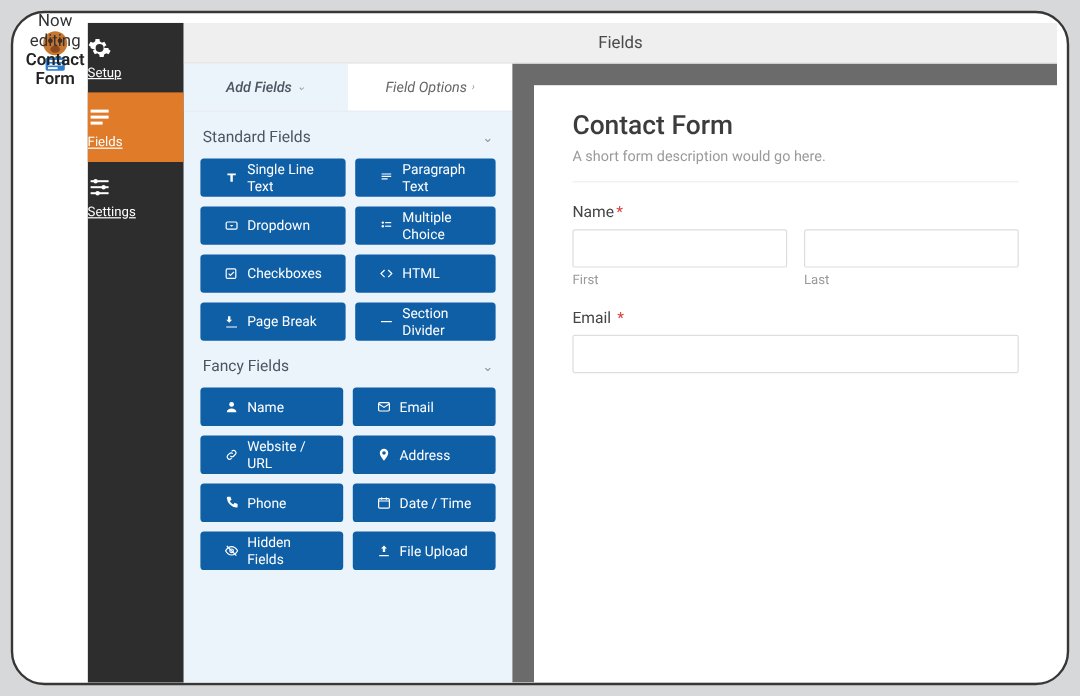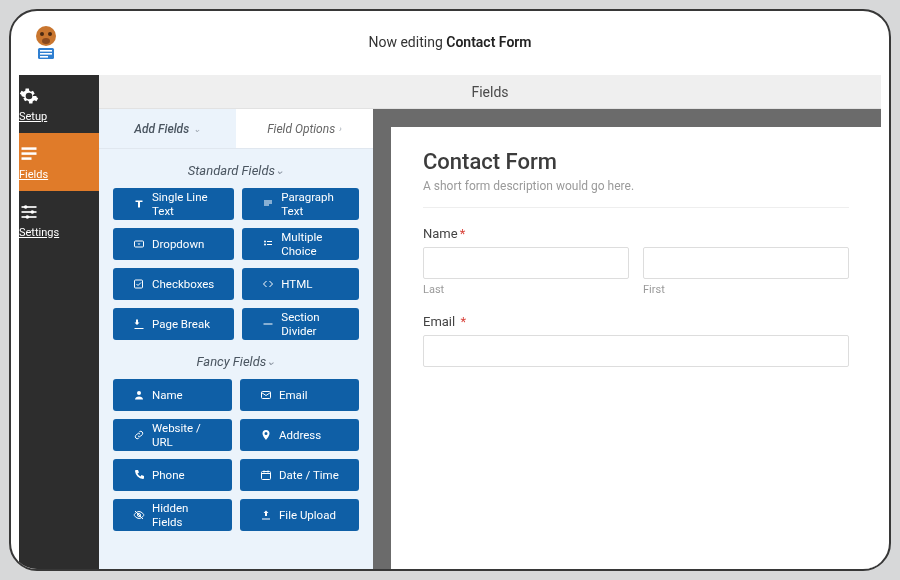--- a/index.html
+++ b/index.html
@@ -3,21 +3,21 @@
 <meta charset="utf-8">
 <style>
   * { box-sizing: border-box; margin: 0; padding: 0; font-family: -apple-system, BlinkMacSystemFont, "Segoe UI", Roboto, Arial, sans-serif; }
   html, body { width: 900px; height: 580px; }
   body { background: #d7d8d9; display:flex; align-items:center; justify-content:center; }
 
   .device {
     width: 882px; height: 562px; background:#fff; border:2px solid #373737; border-radius:28px;
     overflow:hidden; position:relative;
   }
-  .inner { position:absolute; inset:8px 8px 0 8px; display:flex; flex-direction:column;gap:10px; }
+  .inner { position:absolute; inset:8px 8px 0 8px; display:flex; flex-direction:row; }
 
   
   .topbar { height:46px; display:flex; align-items:center; position:relative; }
   .logo { width:54px; height:46px; display:flex; align-items:center; justify-content:center; }
   .title { position:absolute; left:0; right:0; text-align:center; font-size:14px; color:#333; pointer-events:none; }
   .title b { color:#222; font-weight:600; }
 
   .body { flex:1; display:flex; overflow:hidden; }
 
   
@@ -31,21 +31,21 @@
   .section-header { height:34px; background:#efefef; border-bottom:1px solid #e2e2e2; display:flex; align-items:center; justify-content:center; font-size:14px; color:#4a4a4a; }
   .workspace { flex:1; display:flex; overflow:hidden; }
 
   
   .palette { width:274px; background:#ebf3fb; display:flex; flex-direction:column; overflow:hidden; }
   .tabs { height:40px; display:flex; background:#fff; border-bottom:1px solid #e0e7ef; }
   .tab { flex:1; display:flex; align-items:center; justify-content:center; gap:4px; font-size:12px; color:#666; cursor:pointer;font-style:italic; }
   .tab.active { background:#ebf3fb; color:#4a5560; font-weight:500; }
   .tab-caret { font-size:9px; color:#9aa3ad; }
   .palette-body { flex:1; overflow-y:auto; padding:0 14px 12px; }
-  .group-head { display:flex; align-items:center; justify-content:center; padding:14px 2px 10px; font-size:13px; color:#4a5560; cursor:pointer;font-style:italic; }
+  .group-head { display:flex; align-items:center; justify-content:space-between; padding:14px 2px 10px; font-size:13px; color:#4a5560; cursor:pointer; }
   .group-caret { font-size:11px; color:#8a93a0; }
   .field-grid { display:grid; grid-template-columns:1fr 1fr; gap:8px; }
   .field-btn { background:#0f5fa6; color:#fff; font-size:11.5px; height:32px; border-radius:3px; display:flex; align-items:center; gap:7px; padding:0 20px; cursor:pointer; }
   .field-btn svg { width:12px; height:12px; fill:#fff; flex:0 0 12px; }
 
   
   .preview-wrap { flex:1; background:#6b6b6b; padding:18px 0 0 18px; overflow:hidden; }
   .preview { background:#fff; height:100%; padding:22px 32px; overflow-y:auto; }
   .form-title { font-size:22px; color:#3c3c3c; font-weight:500; }
   .form-desc { font-size:12px; color:#9a9a9a; margin:5px 0 14px; }
@@ -254,25 +254,25 @@
             <div class="preview">
               <div class="form-title">Contact Form</div>
               <div class="form-desc">A short form description would go here.</div>
               <hr class="hr">
 
               <div class="field-block">
                 <label class="field-label"><span>Name</span><span class="req">*</span></label>
                 <div class="row">
                   <div class="col">
                     <input class="text-input" style="">
-                    <div class="sub">Last</div>
+                    <div class="sub">First</div>
                   </div>
                   <div class="col">
                     <input class="text-input" style="">
-                    <div class="sub">First</div>
+                    <div class="sub">Last</div>
                   </div>
                 </div>
               </div>
 
               <div class="field-block">
                 <label class="field-label"><span>Email</span> <span class="req">*</span></label>
                 <input class="text-input" style="">
               </div>
 
             </div>

